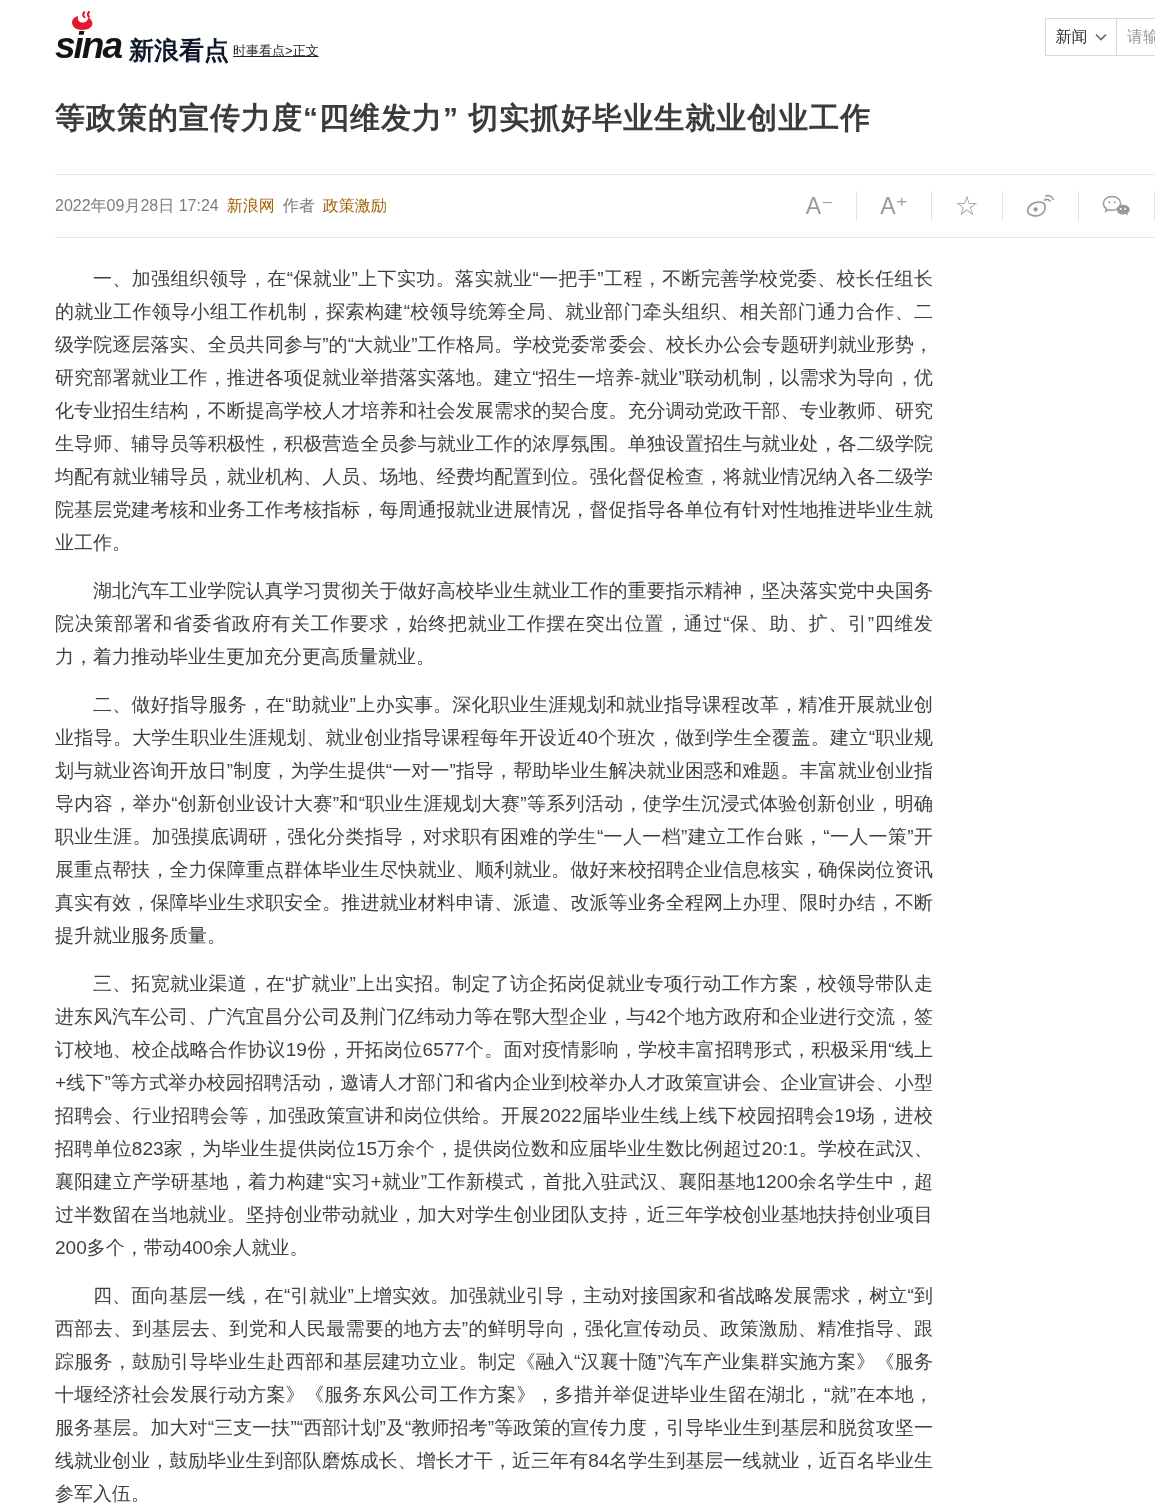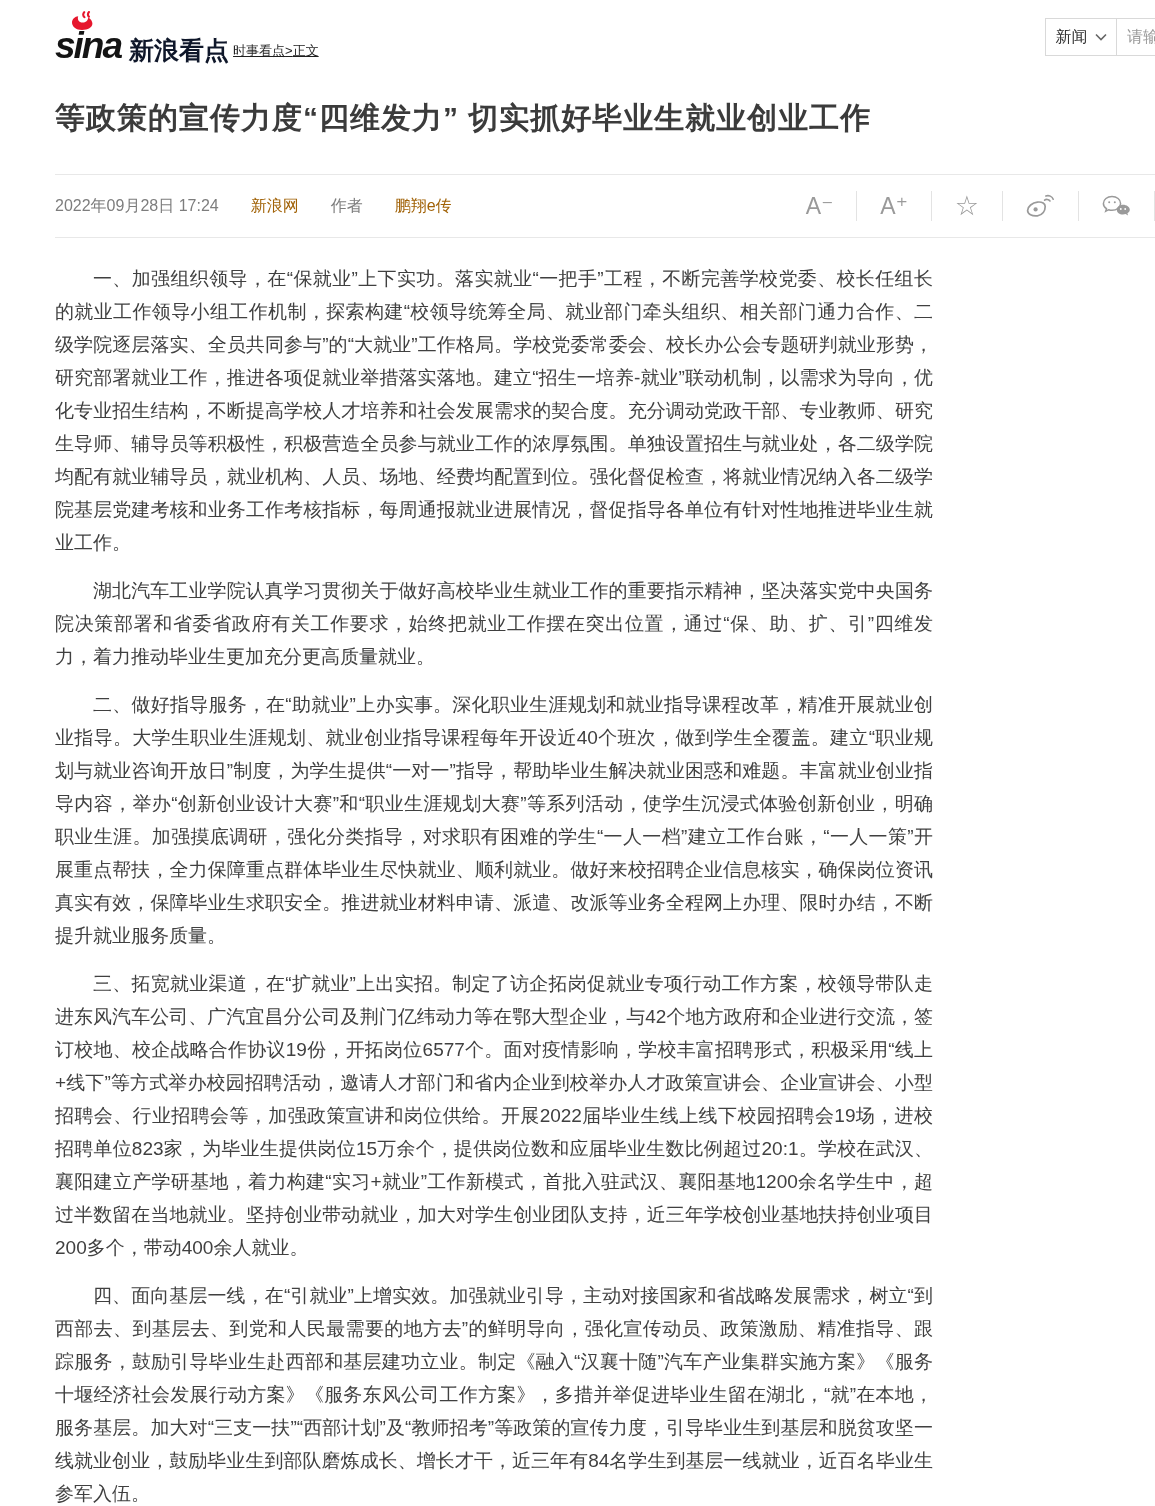--- a/index.html
+++ b/index.html
@@ -36,21 +36,21 @@
   
   main { margin-left:55px; }
   h1.article-title {
     margin:32px 0 0 0; font-size:30px; line-height:44px; font-weight:bold;
     color:#3b3b3b; letter-spacing:1px;
   }
   .meta-bar {
     margin-top:34px; border-top:1px solid #e8e8e8; border-bottom:1px solid #e8e8e8;
     padding:16px 0; display:flex; align-items:center; justify-content:space-between;
   }
-  .meta-left { display:flex; align-items:center; gap:32px; font-size:16px; color:#7d7d7d; }
+  .meta-left { display:flex; align-items:center; gap:8px; font-size:16px; color:#7d7d7d; }
   .meta-link { color:#a16207; text-decoration:none; cursor:pointer; }
   .toolbar { display:flex; align-items:center; }
   .tool {
     height:30px; padding:0 23px; display:flex; align-items:center; justify-content:center;
     border-right:1px solid #e3e3e3; color:#9a9a9a; cursor:pointer; user-select:none;
   }
   .tool.font-btn { font-size:23px; line-height:1; }
   .tool.star-btn { font-size:27px; line-height:1; }
   
   article { width:878px; }
@@ -88,21 +88,21 @@
 </header>
 
 <main>
   <h1 class="article-title">等政策的宣传力度“四维发力” 切实抓好毕业生就业创业工作</h1>
 
   <div class="meta-bar">
     <div class="meta-left">
       <span>2022年09月28日 17:24</span>
       <a class="meta-link">新浪网</a>
       <span>作者</span>
-      <a class="meta-link">鹏翔e传</a>
+      <a class="meta-link">政策激励</a>
     </div>
     <div class="toolbar">
       <span class="tool font-btn">A⁻</span>
       <span class="tool font-btn">A⁺</span>
       <span class="tool star-btn">☆</span>
       <span class="tool">
         <svg width="29" height="24" viewBox="0 0 29 24">
           <path d="M11.4 21.8 C6 22.3 1.6 20 1.6 16.4 C1.6 12.5 6.5 8.6 11.4 8.1 C16.3 7.6 19.2 9.5 19.2 12.5 C19.2 16.8 16.7 21.3 11.4 21.8 Z" fill="none" stroke="#9a9a9a" stroke-width="1.7"></path>
           <circle cx="9.6" cy="15.4" r="2.1" fill="#9a9a9a"></circle>
           <path d="M18.6 6.2 C20.1 4.9 22.7 5.2 24 7" fill="none" stroke="#9a9a9a" stroke-width="1.6" stroke-linecap="round"></path>

